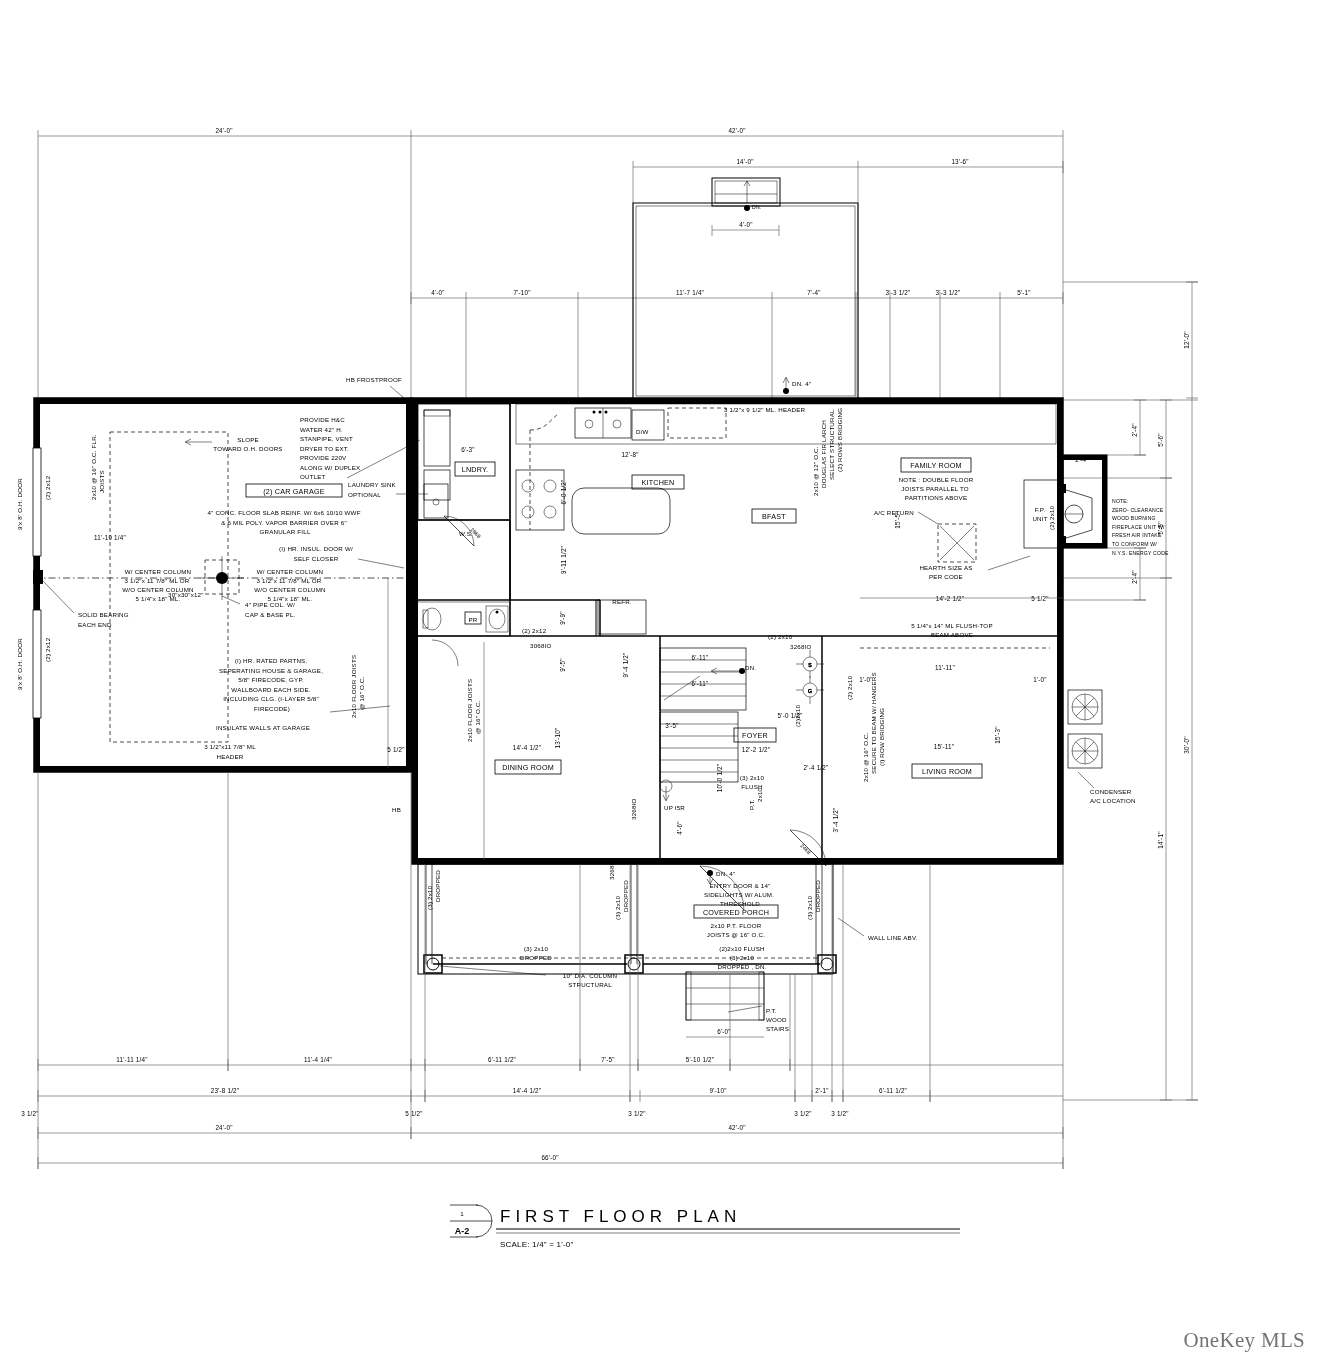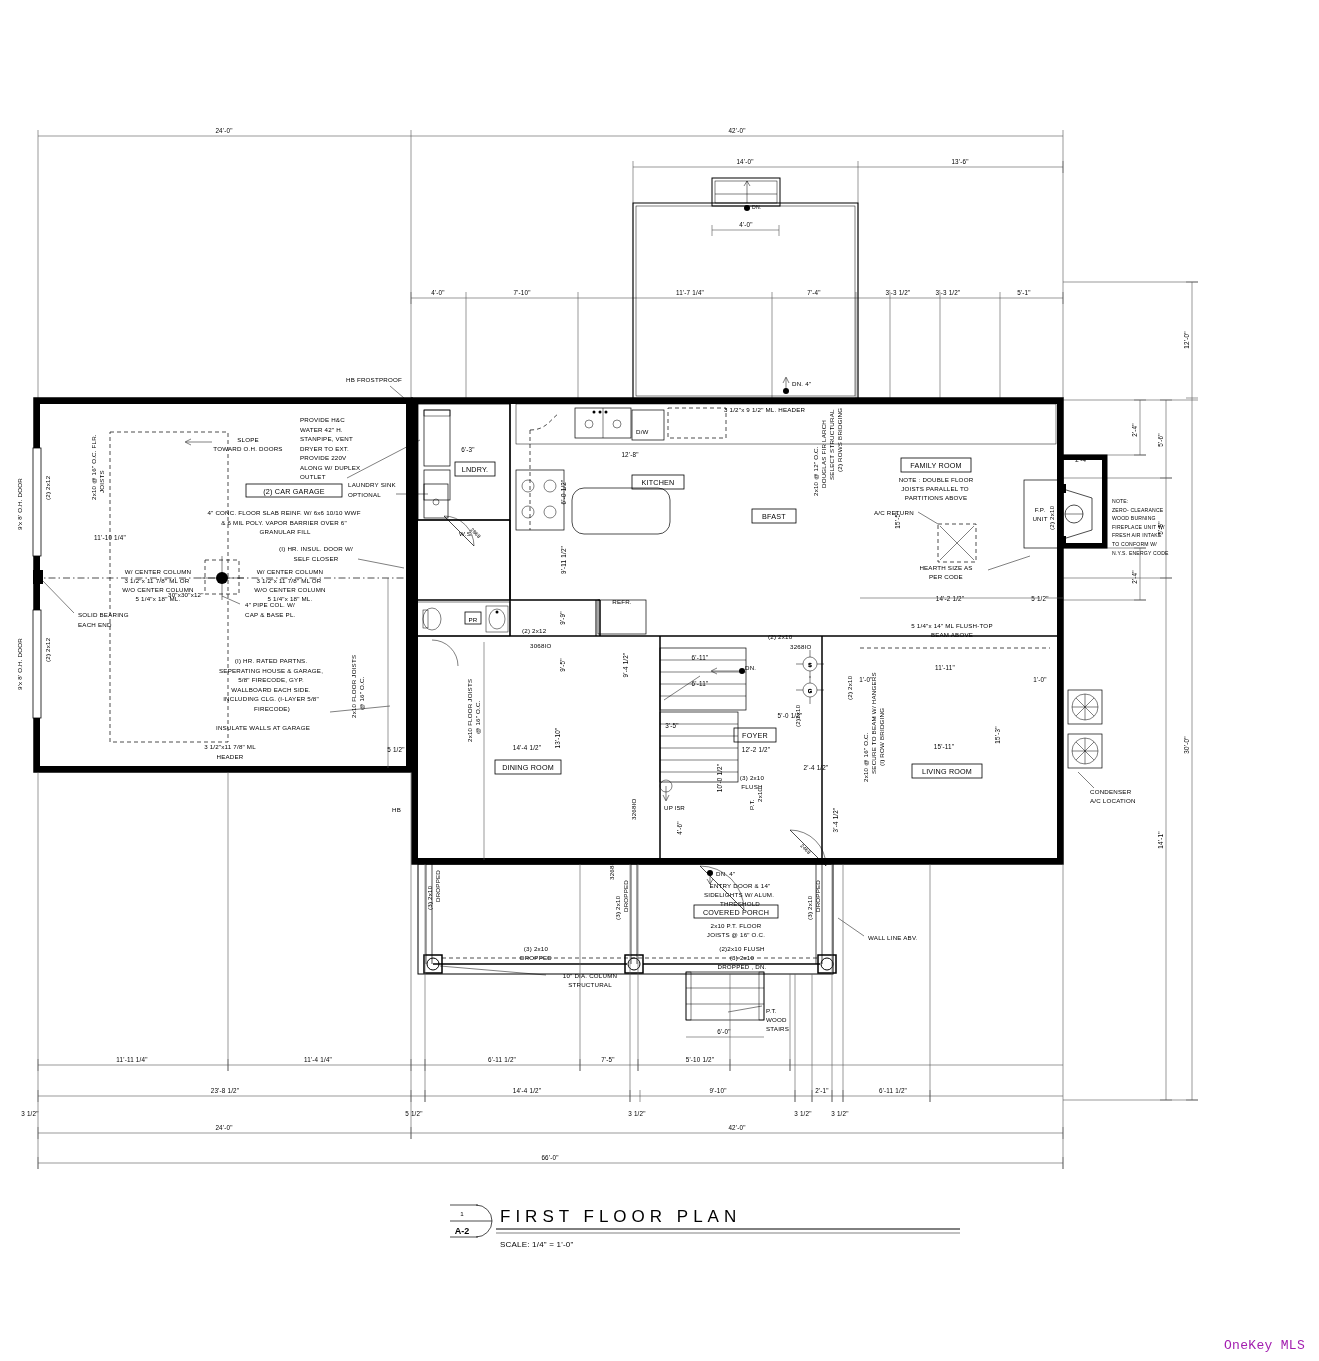--- a/index.html
+++ b/index.html
@@ -18,22 +18,22 @@
   .w1{stroke-width:1;}
   .w07{stroke-width:0.7;}
   .w05{stroke-width:0.5;}
   .w15{stroke-width:1.5;}
   .dim{stroke:#555;stroke-width:0.6;fill:none;}
   .dash{stroke:#000;stroke-width:0.7;fill:none;stroke-dasharray:7 3 1.5 3;}
   .hid{stroke:#000;stroke-width:0.7;fill:none;stroke-dasharray:4 3;}
   .wallfill{fill:#000;}
   .box{fill:none;stroke:#000;stroke-width:0.8;}
   .title{font-size:17px;letter-spacing:5px;}
-  .wm{position:absolute;right:14px;bottom:8px;font-size:13px;color:#a21caf;
-      font-family:Liberation Mono, monospace;letter-spacing:0.3px;}
+  .wm{position:absolute;right:14px;bottom:8px;font-size:21px;color:#737373;
+      font-family:Liberation Serif, serif;letter-spacing:0.3px;}
 </style>
 </head>
 <body>
 
 <div id="sheet">
 
 <svg width="1319" height="1361" viewBox="0 0 1319 1361">
 
   <g>
     <line class="dim" x1="38" y1="136" x2="411" y2="136"></line>

